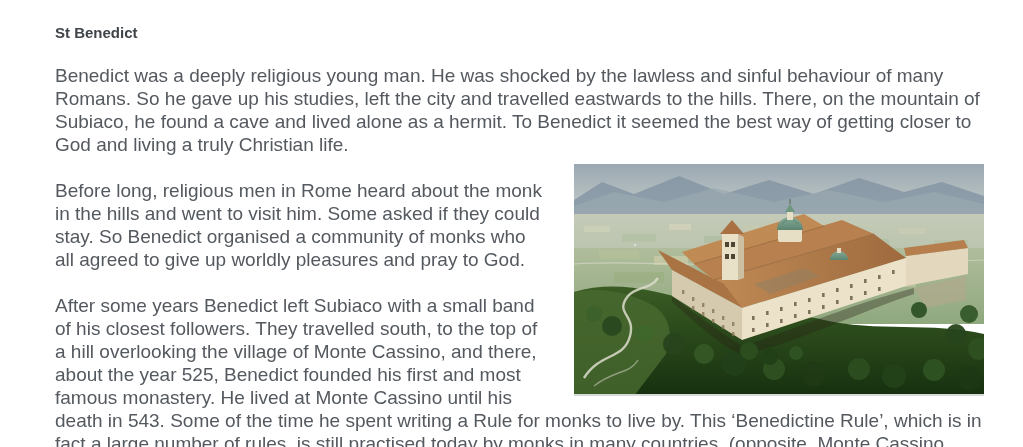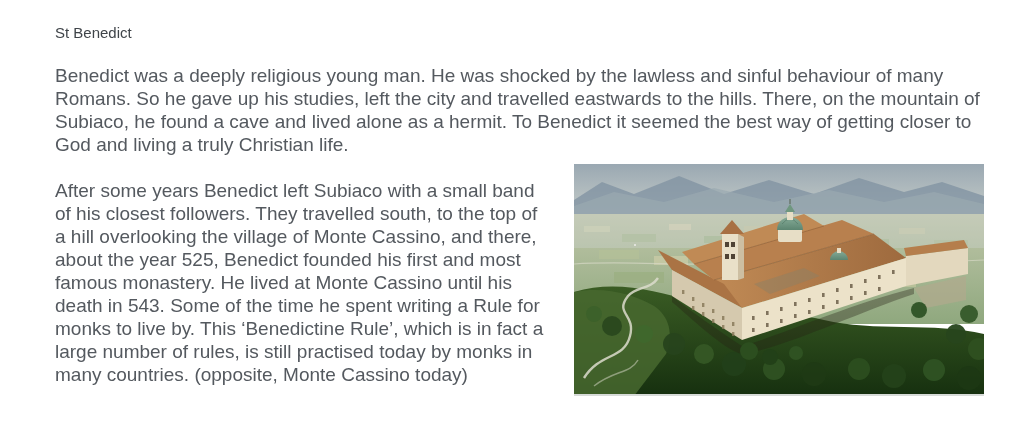--- a/index.html
+++ b/index.html
@@ -6,21 +6,21 @@
   .page{
     position:relative;
     width:1023px;height:447px;
     background:#ffffff;
     overflow:hidden;
     font-family:"Liberation Sans","DejaVu Sans",sans-serif;
     color:#54595f;
   }
   .content{padding:17px 39px 0 55px;}
   h4.title{
-    font-size:15px;line-height:17px;font-weight:400;
+    font-size:15px;line-height:17px;font-weight:700;
     color:#3f4449;margin:7px 0 0 0;
   }
   p.body-text{
     font-size:19px;line-height:23px;
     margin:23px 0 0 0;
   }
   figure.photo{
     float:right;
     width:410px;height:232px;
     margin:8px 0 0 30px;
@@ -207,17 +207,18 @@
           <circle cx="175" cy="187" r="9" fill="#2c4e1f"></circle>
           <circle cx="196" cy="193" r="8" fill="#224018"></circle>
           <circle cx="222" cy="189" r="7" fill="#2f5222"></circle>
           <circle cx="345" cy="146" r="8" fill="#33572a"></circle>
         </g>
 
         <rect x="0" y="230" width="410" height="2" fill="#d7dbd8"></rect>
       </svg>
     </figure>
 
+    <p class="body-text">Before long, religious men in Rome heard about the monk in the hills and went to visit him. Some asked if they could stay. So Benedict organised a community of monks who all agreed to give up worldly pleasures and pray to God.</p>
 
     <p class="body-text">After some years Benedict left Subiaco with a small band of his closest followers. They travelled south, to the top of a hill overlooking the village of Monte Cassino, and there, about the year 525, Benedict founded his first and most famous monastery. He lived at Monte Cassino until his death in 543. Some of the time he spent writing a Rule for monks to live by. This ‘Benedictine Rule’, which is in fact a large number of rules, is still practised today by monks in many countries. (opposite, Monte Cassino today)</p>
 
   </div>
 </div>
 
 </body></html>

